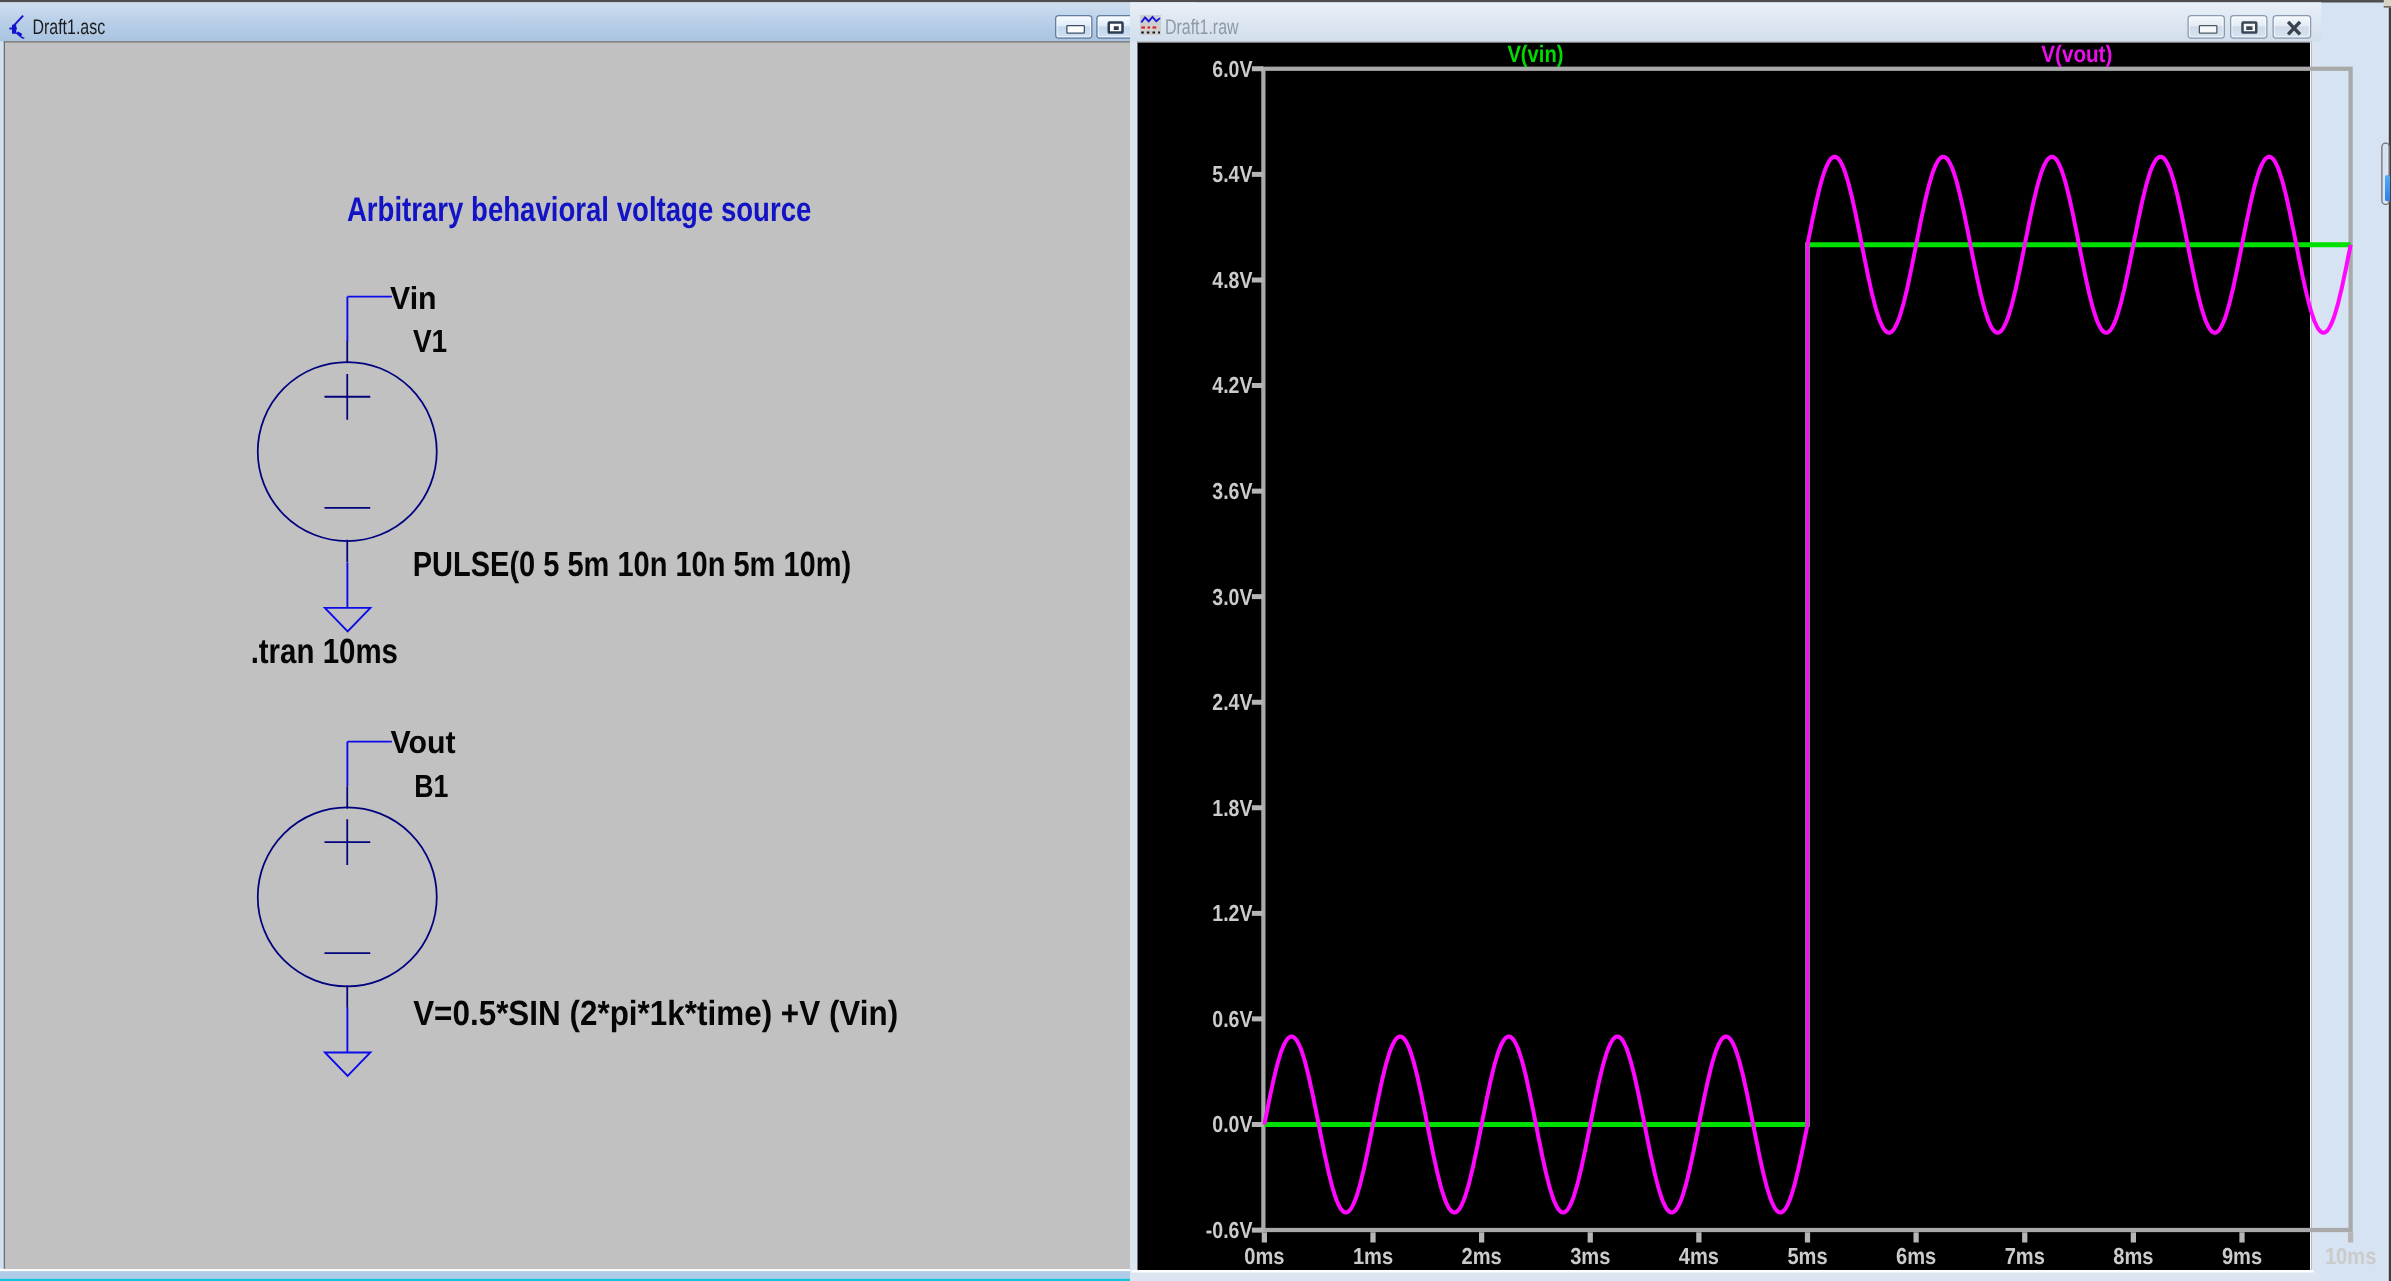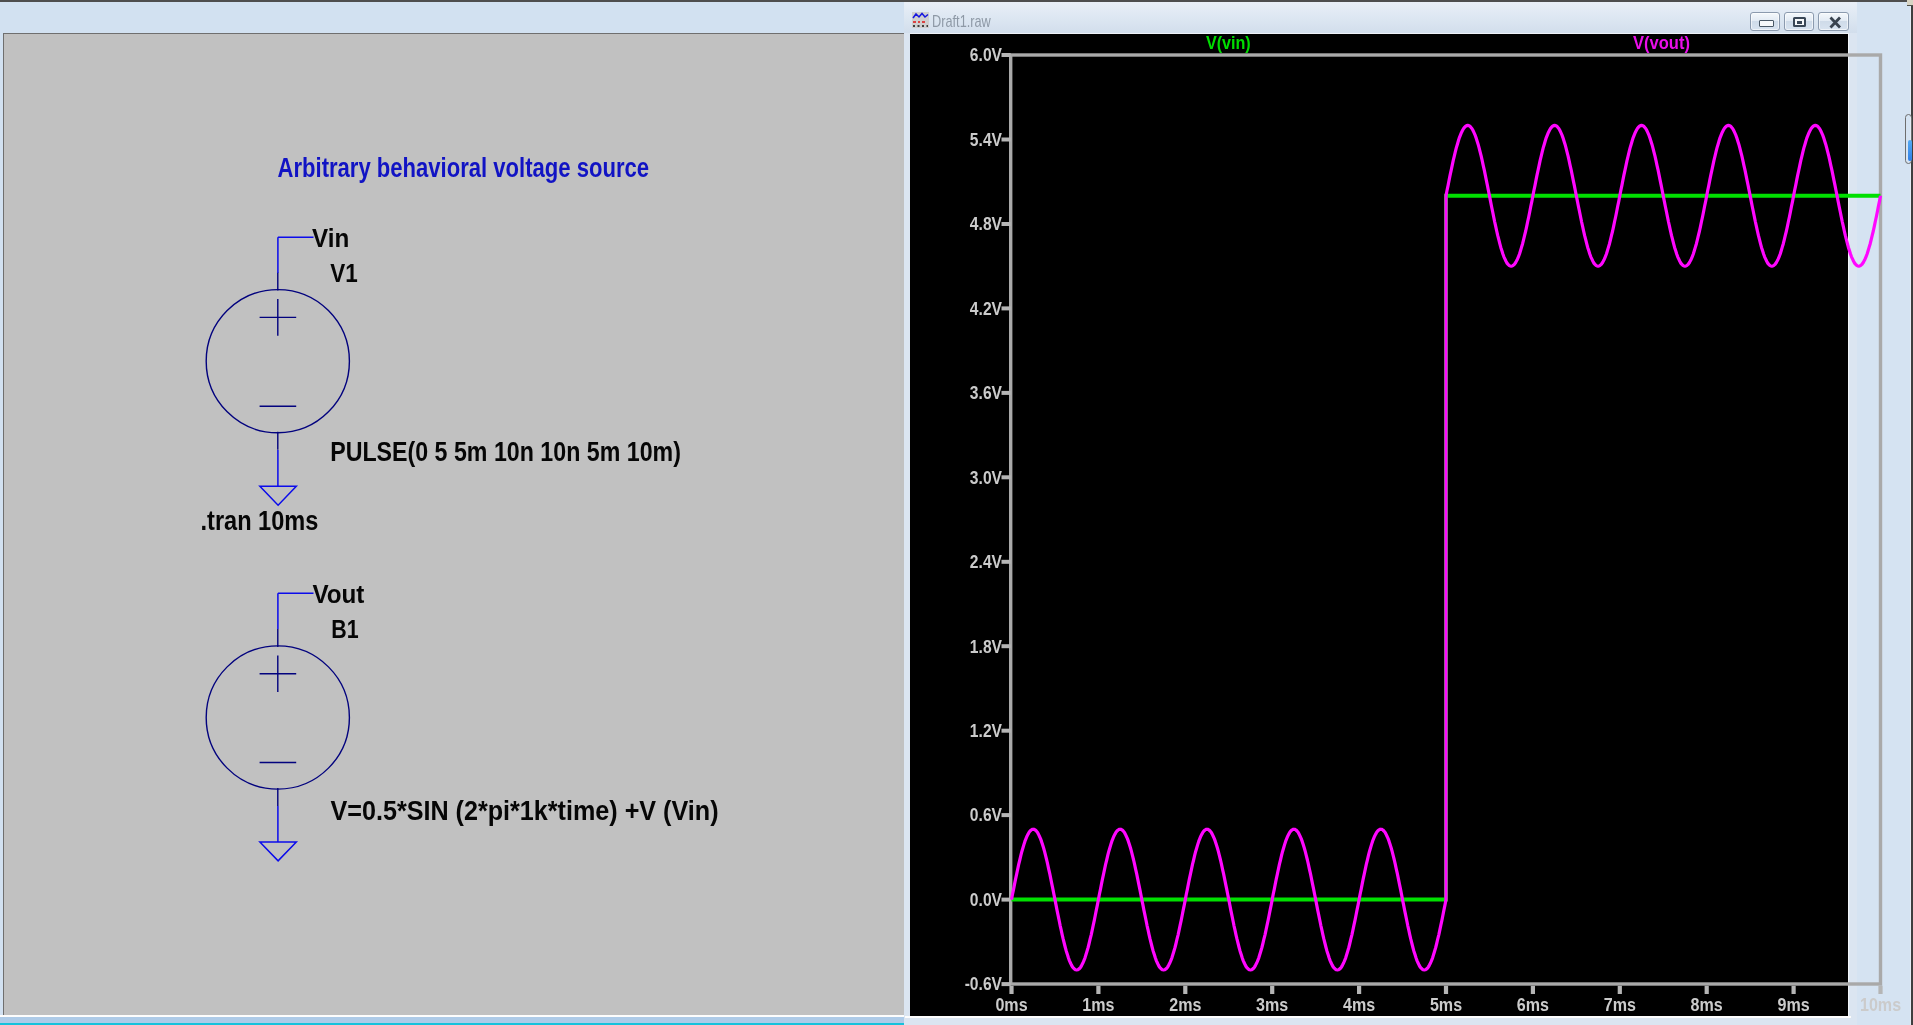--- a/index.html
+++ b/index.html
@@ -10,20 +10,44 @@
  .ttl{position:absolute;top:11.4px;left:26px;font-size:17px;line-height:1;color:#1c1c1c;transform:scaleX(.75);transform-origin:left top;}
  .btn{position:absolute;top:10px;width:30px;height:19px;border-radius:3px;box-sizing:border-box;}
  .bA{border:1px solid #647da0;background:linear-gradient(180deg,#f7fbfe 0%,#dfecf9 45%,#c3d8ee 50%,#cfdff2 100%);
      box-shadow:inset 0 0 0 1px rgba(255,255,255,.65);}
  .bI{border:1px solid #8b9aae;background:linear-gradient(180deg,#f4f8fc 0%,#e3ebf4 45%,#cfdbe9 50%,#d8e3f0 100%);
      box-shadow:inset 0 0 0 1px rgba(255,255,255,.6);}
 </style></head><body>
 <div class="abs" style="left:0;top:0;width:1913px;height:2px;background:#4e4e4e;"></div>
 
 <div class="abs" style="left:0;top:2px;width:956px;height:1021px;background:#d2e1f1;">
+  <div class="tb tbA">
+    <svg class="abs" style="left:7px;top:10px" width="13" height="19" viewBox="0 0 13 19">
+      <path d="M11.5,0.5 L4,8.5" stroke="#1212cf" stroke-width="1.5" fill="none"></path>
+      <rect x="2.6" y="7.8" width="3.4" height="7.2" fill="#1212cf"></rect>
+      <path d="M0.5,10.8 H6.5" stroke="#1212cf" stroke-width="1.5" fill="none"></path>
+      <path d="M5.5,14.5 L9.5,18 L10.8,15.2 L7.6,13.2 Z" fill="#1212cf"></path>
+      <path d="M9.8,17.6 l2.6,1.2" stroke="#1212cf" stroke-width="1.3"></path>
+    </svg>
+    <div class="ttl">Draft1.asc</div>
+    <div class="btn bA" style="left:844px;">
+        <div class="abs" style="left:7.5px;top:7px;width:13px;height:4.5px;background:#fdfdfd;border:1px solid #3f4e66;border-radius:1px"></div>
+      </div>
+    <div class="btn bA" style="left:877px;width:31px;">
+        <div class="abs" style="left:8px;top:3.5px;width:13px;height:10.5px;background:#fdfdfd;border:2px solid #2f3d53;border-radius:1.5px;box-sizing:border-box;">
+          <div class="abs" style="left:2.5px;top:2.5px;width:4.5px;height:3px;background:#2f3d53"></div>
+        </div>
+      </div>
+    <div class="btn" style="left:911px;width:32px;border:1.5px solid #4e1014;border-radius:3.5px;background:linear-gradient(180deg,#f0b5a5 0%,#e59c8a 44%,#c54f30 50%,#bc4427 78%,#d0603a 100%);box-shadow:inset 0 0 0 1px rgba(255,255,255,.4);">
+      <svg class="abs" style="left:9px;top:3.5px" width="14" height="12" viewBox="0 0 14 12">
+        <path d="M2.5,1 L11.5,11 M11.5,1 L2.5,11" stroke="#3a4a60" stroke-width="4.6"></path>
+        <path d="M2.5,1 L11.5,11 M11.5,1 L2.5,11" stroke="#fdfdfd" stroke-width="2.2"></path>
+      </svg>
+    </div>
+  </div>
   <div class="abs" style="left:3px;top:31px;width:940px;height:982.5px;background:#c1c1c1;
        border-top:1.5px solid #6f6f6f;border-left:1.5px solid #6f6f6f;border-right:1.5px solid #f4f6f8;border-bottom:1.2px solid #6f6f6f;box-sizing:border-box;"></div>
   <div class="abs" style="left:0;top:1013.2px;width:944px;height:2px;background:#fdfdfd;"></div>
   <div class="abs" style="left:0;top:1015.2px;width:944px;height:6.1px;background:#aecbe8;"></div>
 </div>
 <div class="abs" style="left:0;top:1023.2px;width:957px;height:1.8px;background:#16c2dc;"></div>
 
 <div class="abs" style="left:956.2px;top:2px;width:1.4px;height:1014px;background:#a9b6c6;"></div>
 <div class="abs" style="left:904px;top:2px;width:952.5px;height:1023px;background:#dbe5f1;">
   <div class="tb tbI">

